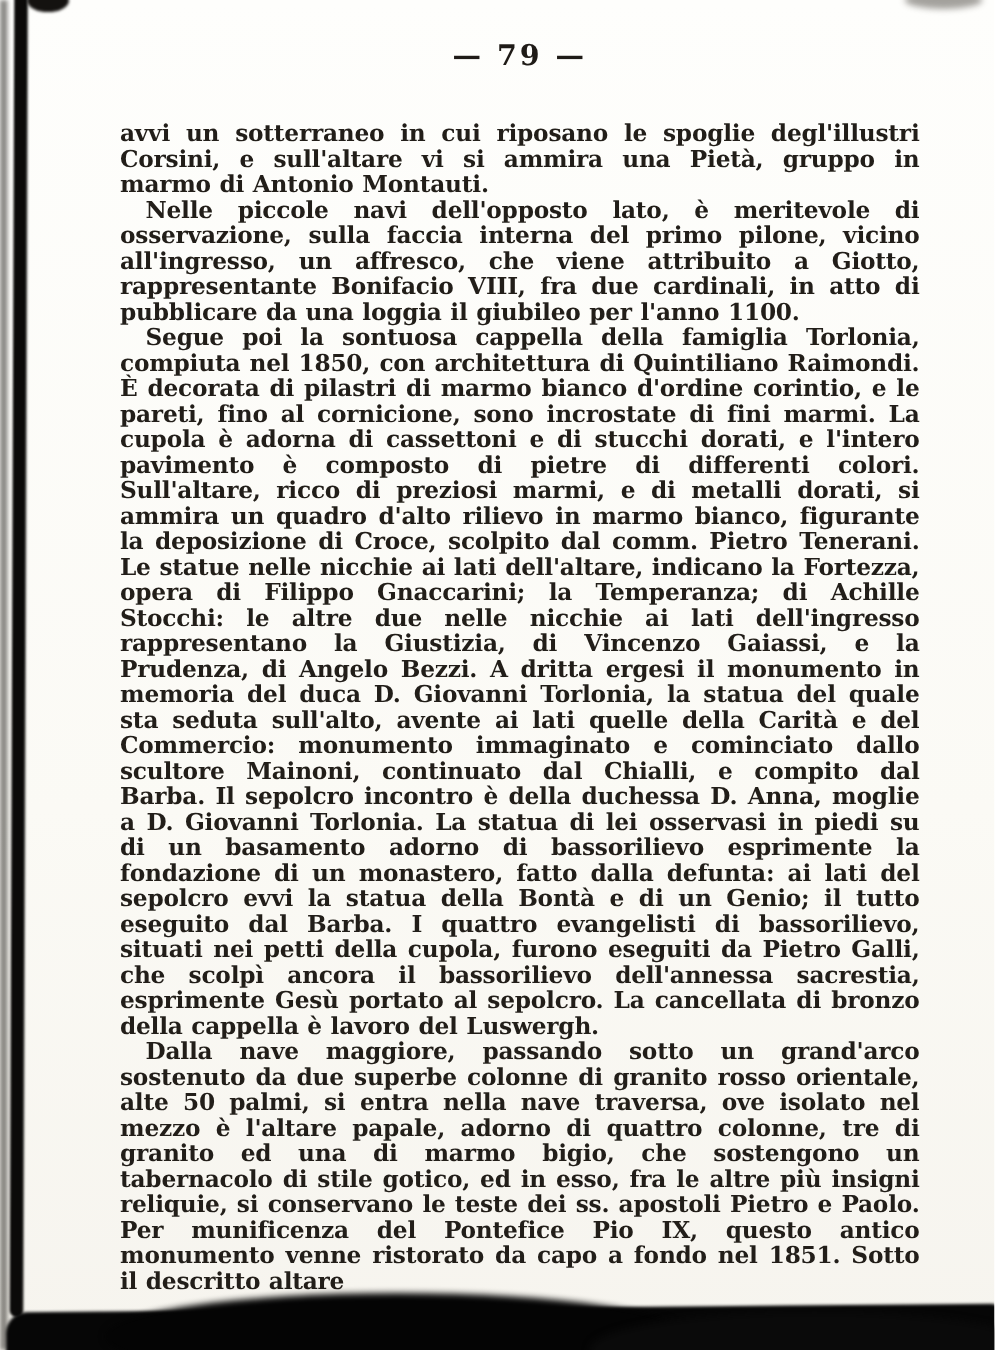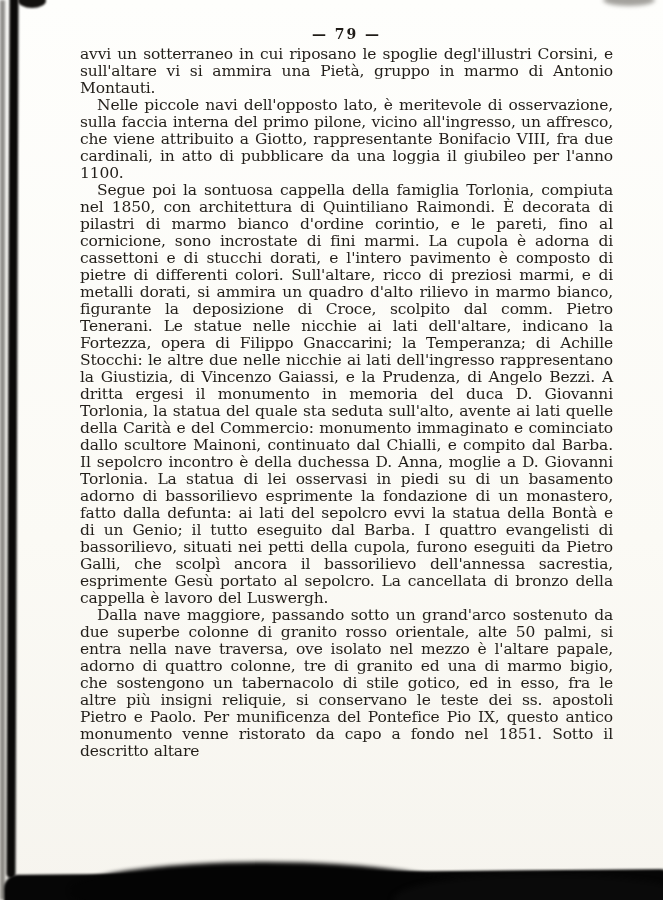--- a/index.html
+++ b/index.html
@@ -16,31 +16,31 @@
     background: linear-gradient(180deg, #fefefc 0%, #fbfaf5 60%, #f6f4ee 100%);
   }
   .page-inner {
     position: absolute;
     top: 0; left: 0; right: 0; bottom: 0;
     padding: 26px 50px 0 80px;
     box-sizing: border-box;
   }
   .page-number {
     text-align: center;
-    font-size: 14px;
+    font-size: 19px;
     font-weight: 700;
     letter-spacing: 2px;
     color: #1f1b17;
-    margin-bottom: 4px;
+    margin-bottom: 32px;
   }
   .text-block {
     color: #221e19;
     font-size: 15.5px;
     line-height: 17px;
-    font-weight: 400;
+    font-weight: 700;
     text-align: justify;
     letter-spacing: -0.15px;
     word-spacing: 0.5px;
     hyphens: auto;
     -webkit-hyphens: auto;
   }
   .text-block p {
     margin: 0;
   }
   .text-block p.indent {

